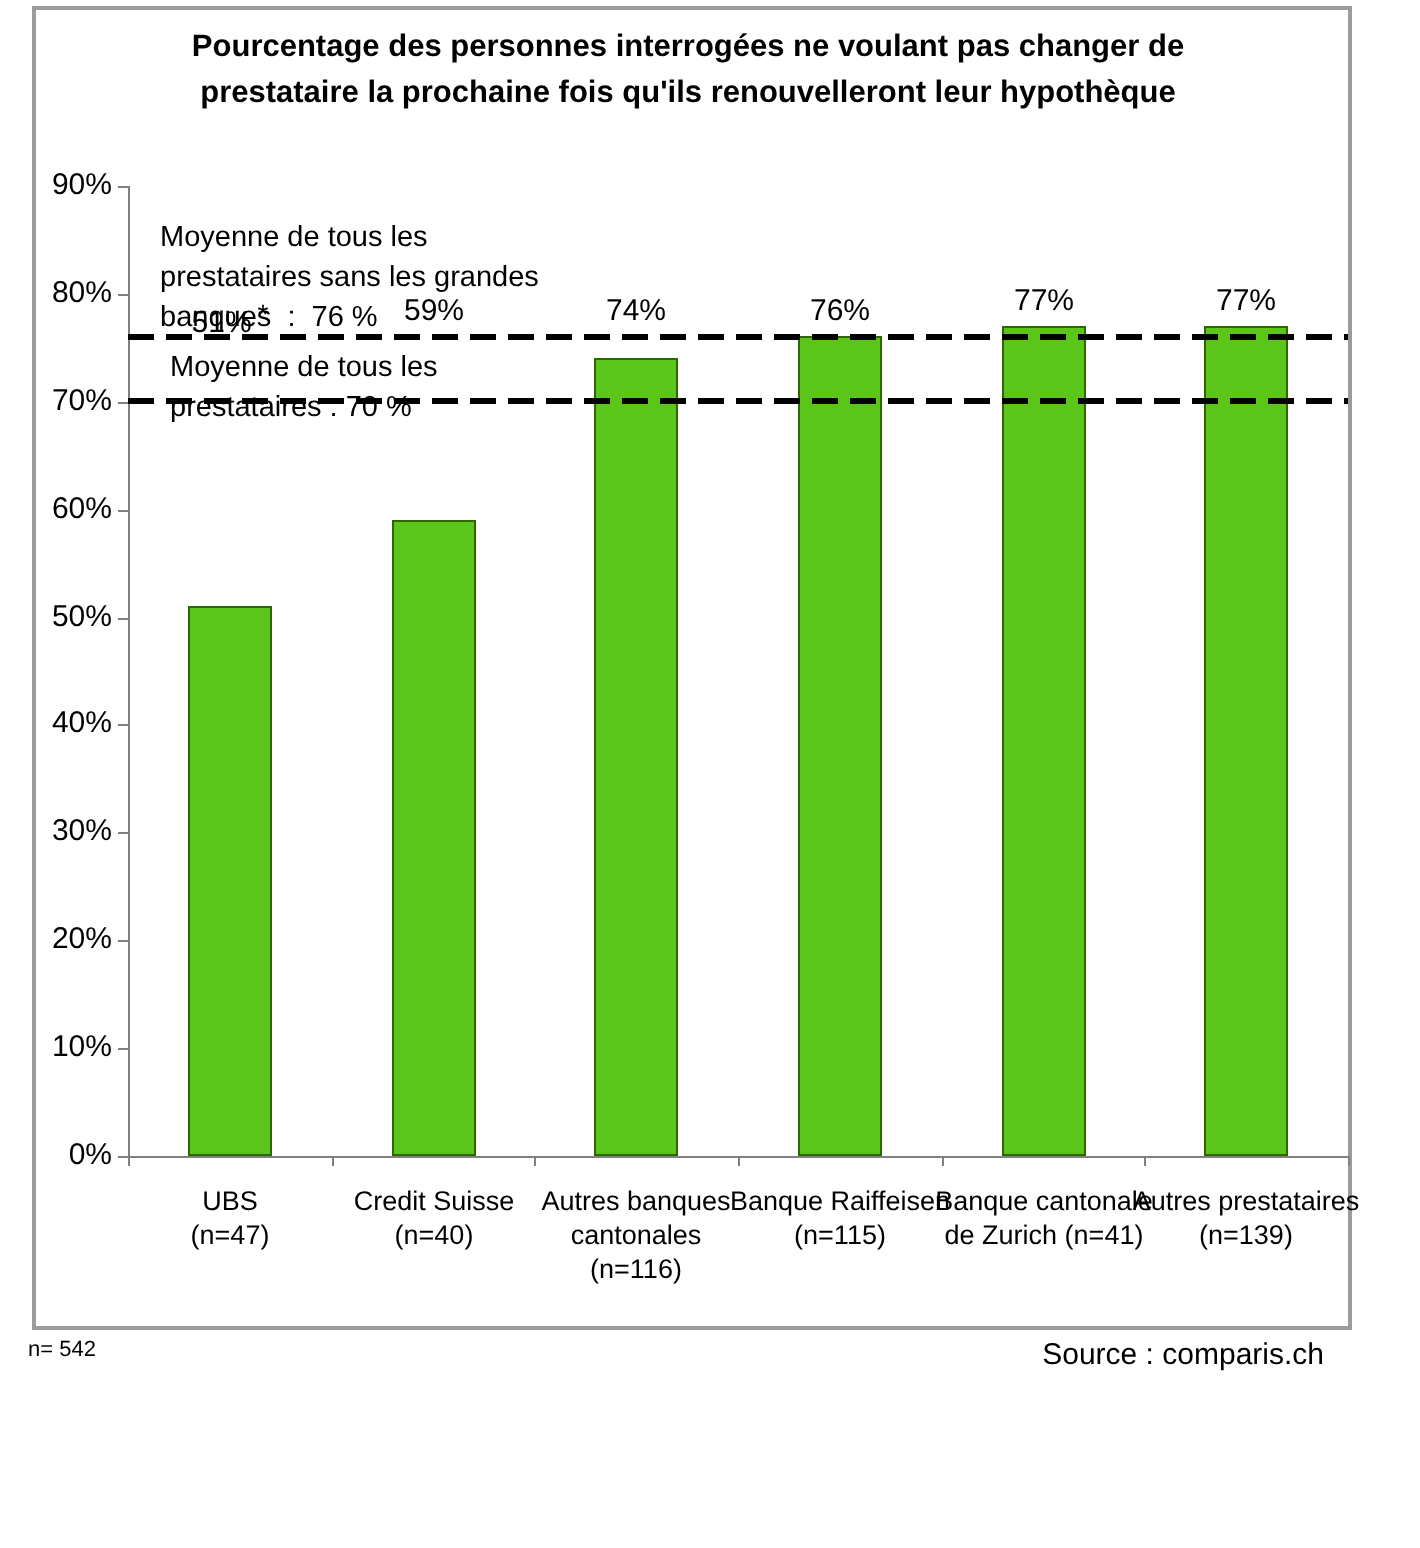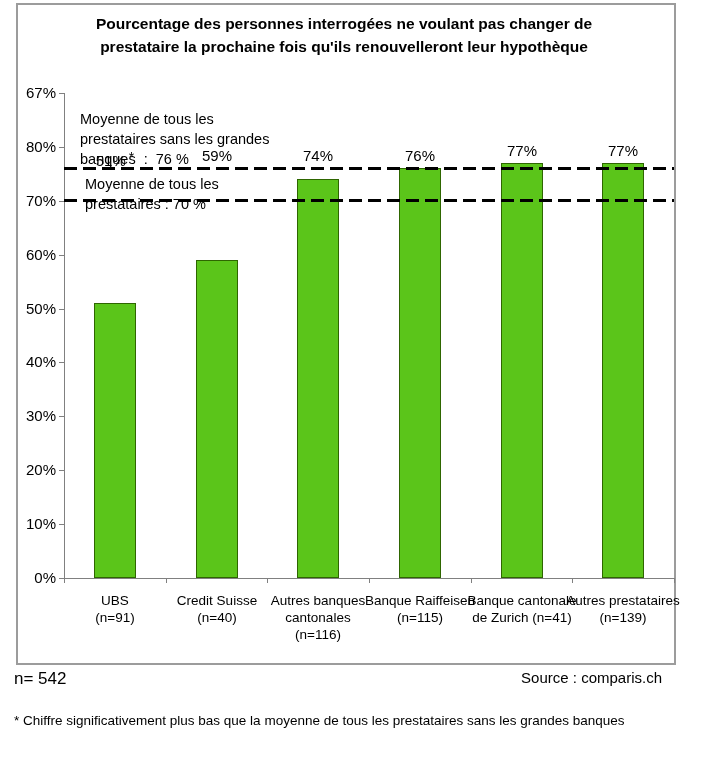--- a/index.html
+++ b/index.html
@@ -39,21 +39,21 @@
     background:repeating-linear-gradient(90deg,#000 0 13px,transparent 13px 19px);
   }
   .annotation{
     position:absolute;font-size:14.5px;line-height:20px;white-space:pre-wrap;
     z-index:4;
   }
   .xcat-label{
     position:absolute;transform:translateX(-50%);white-space:pre;
     text-align:center;font-size:13.5px;line-height:17px;
   }
-  .footer-n{position:absolute;left:14px;top:669px;font-size:17px;}
+  .footer-n{position:absolute;left:14px;top:669px;font-size:11px;}
   .footer-source{position:absolute;right:48px;top:669px;font-size:15px;}
   .footnote{position:absolute;left:14px;top:713px;font-size:13.5px;}
 </style>
 </head>
 <body>
 
 <div id="page">
 
   <div class="outer-box"></div>
 
@@ -75,32 +75,32 @@
       <div class="ylabel" style="top: 354px;">40%</div>
       <div class="ytick" style="left: 59px; top: 309px;"></div>
       <div class="ylabel" style="top: 301px; text-align: right;">50%</div>
       <div class="ytick" style="left: 59px; top: 255px;"></div>
       <div class="ylabel" style="top: 247px;">60%</div>
       <div class="ytick" style="left: 59px; top: 201px;"></div>
       <div class="ylabel" style="top: 193px;">70%</div>
       <div class="ytick" style="left: 59px; top: 147px;"></div>
       <div class="ylabel" style="top: 139px;">80%</div>
       <div class="ytick" style="left: 59px; top: 93px;"></div>
-      <div class="ylabel" style="top: 85px;">67%</div>
+      <div class="ylabel" style="top: 85px;">90%</div>
       <div class="xtick" style="left: 64px; top: 578px;"></div>
       <div class="xtick" style="left: 166px; top: 578px;"></div>
       <div class="xtick" style="left: 267px; top: 578px;"></div>
       <div class="xtick" style="left: 369px; top: 578px;"></div>
       <div class="xtick" style="left: 471px; top: 578px;"></div>
       <div class="xtick" style="left: 572px; top: 578px;"></div>
       <div class="xtick" style="left: 674px; top: 578px;"></div>
       <div class="bar" style="left: 94px; top: 303px; width: 42px; height: 275px; background: rgb(91, 197, 26); border-color: rgb(46, 102, 0);"></div>
       <div class="value-label" style="left: 115px; top: 147px;">51%<sup>*</sup></div>
       <div class="xcat-label" style="left: 115px; top: 592px;">UBS
-(n=91)</div>
+(n=47)</div>
       <div class="bar" style="left: 196px; top: 260px; width: 42px; height: 318px; background: rgb(91, 197, 26); border-color: rgb(46, 102, 0);"></div>
       <div class="value-label" style="left: 217px; top: 147px;">59%</div>
       <div class="xcat-label" style="left: 217px; top: 592px;">Credit Suisse
 (n=40)</div>
       <div class="bar" style="left: 297px; top: 179px; width: 42px; height: 399px; background: rgb(91, 197, 26); border-color: rgb(46, 102, 0);"></div>
       <div class="value-label" style="left: 318px; top: 147px;">74%</div>
       <div class="xcat-label" style="left: 318px; top: 592px;">Autres banques
 cantonales
 (n=116)</div>
       <div class="bar" style="left: 399px; top: 168px; width: 42px; height: 410px; background: rgb(91, 197, 26); border-color: rgb(46, 102, 0);"></div>
@@ -121,15 +121,14 @@
 banques  :  76 %</div>
       <div class="ref-line" style="left: 64px; top: 199px; width: 610px;"></div>
       <div class="annotation" style="left: 85px; top: 174px;">Moyenne de tous les
 prestataires : 70 %</div>
     </div>
 
   <div class="footer-n">n= 542</div>
 
   <div class="footer-source">Source : comparis.ch</div>
 
-  <div class="footnote">* Chiffre significativement plus bas que la moyenne de tous les prestataires sans les grandes banques</div>
 
 </div>
 
 </body></html>

